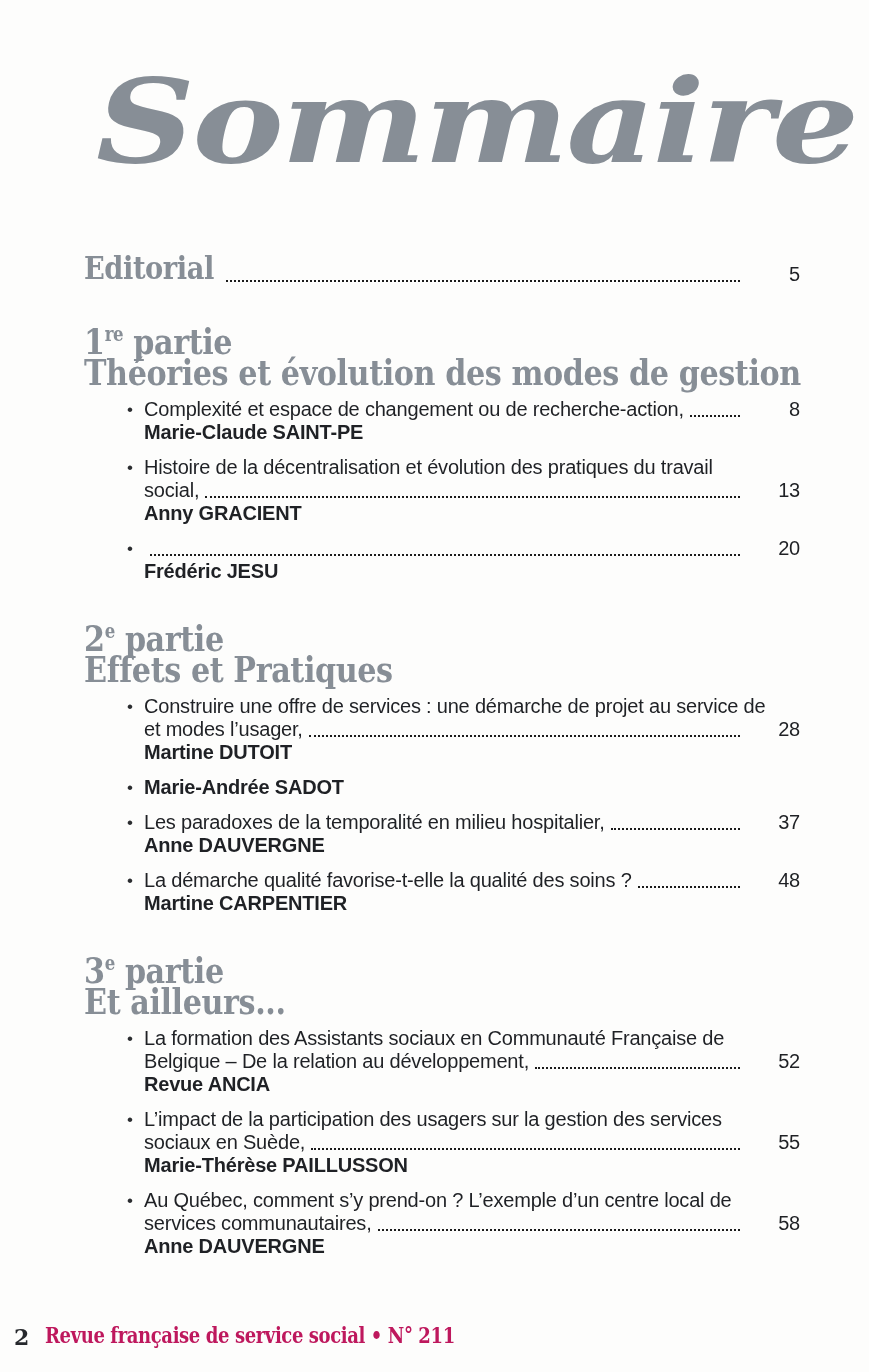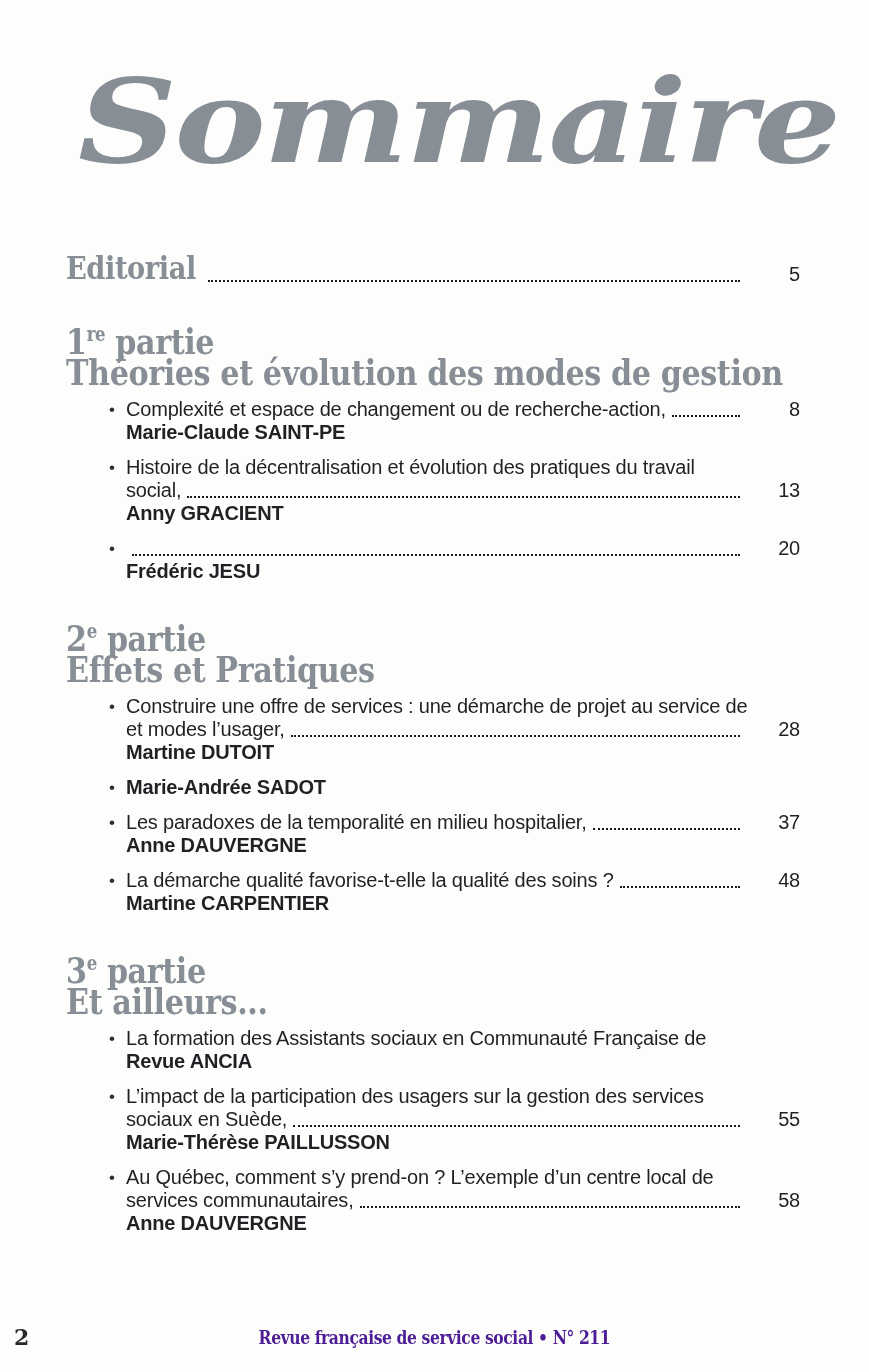--- a/index.html
+++ b/index.html
@@ -9,21 +9,21 @@
     --bg:#fdfdfc;
   }
   *{margin:0;padding:0;box-sizing:border-box;}
   html,body{background:#e8e8e8;}
   .page{
     position:relative;
     width:869px;height:1372px;
     background:var(--bg);
     font-family:"Liberation Sans",sans-serif;
     color:var(--text);
-    padding:62px 69px 0 66px;
+    padding:62px 69px 0 84px;
     overflow:hidden;
   }
   
   .title{
     font-family:"DejaVu Serif",serif;
     font-style:italic;
     font-weight:bold;
     font-size:116px;
     line-height:1.02;
     color:var(--accent);
@@ -116,25 +116,25 @@
     position:absolute;
     left:14px;bottom:0;
     font-family:"DejaVu Serif",serif;
     font-weight:bold;
     font-size:22px;
     color:#26282c;
   }
   .journal{
     position:absolute;
     left:0;right:0;bottom:2px;
-    text-align:center;
-    font-family:"DejaVu Serif",serif;
-    font-weight:bold;
-    font-size:19px;
-    color:#4c1d95;
+    text-align:left;
+    font-family:"DejaVu Serif",serif;
+    font-weight:bold;
+    font-size:22px;
+    color:#be185d;
     letter-spacing:-0.5px;
   }
   .journal-inner{
     display:inline-block;
     transform:scaleX(0.82);
     transform-origin:center;
     white-space:nowrap;
   }
 </style>
 </head>
@@ -248,20 +248,25 @@
   <section class="part">
     <h2 class="part-heading">
       <div class="part-line"><span>3</span><sup class="part-ord">e</sup><span> partie</span></div>
       <div class="part-line">Et ailleurs...</div>
     </h2>
     <div class="entries">
   <div class="entry">
     <span class="bullet">•</span>
     <div class="lines">
               <div class="tline">La formation des Assistants sociaux en Communauté Française de</div>
+              <div class="tline last">
+                <span class="ttext">Belgique – De la relation au développement,</span>
+                <span class="leader"></span>
+                <span class="pagenum">52</span>
+              </div>
             </div>
     <div class="author">Revue ANCIA</div>
   </div>
 
   <div class="entry">
     <span class="bullet">•</span>
     <div class="lines">
               <div class="tline">L’impact de la participation des usagers sur la gestion des services</div>
               <div class="tline last">
                 <span class="ttext">sociaux en Suède,</span>

